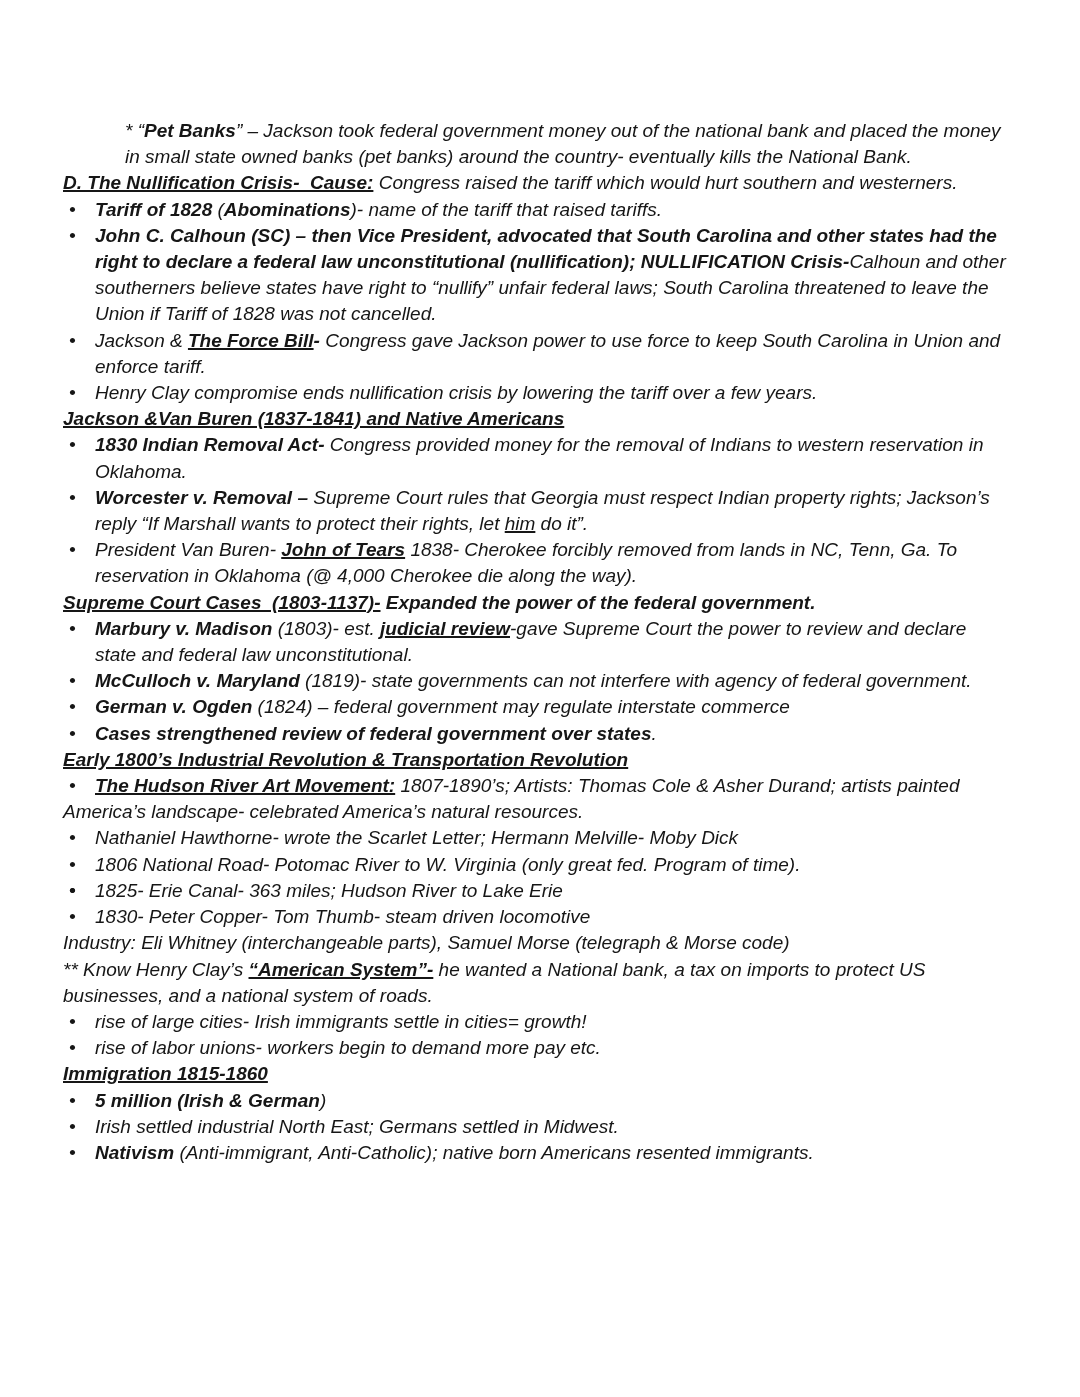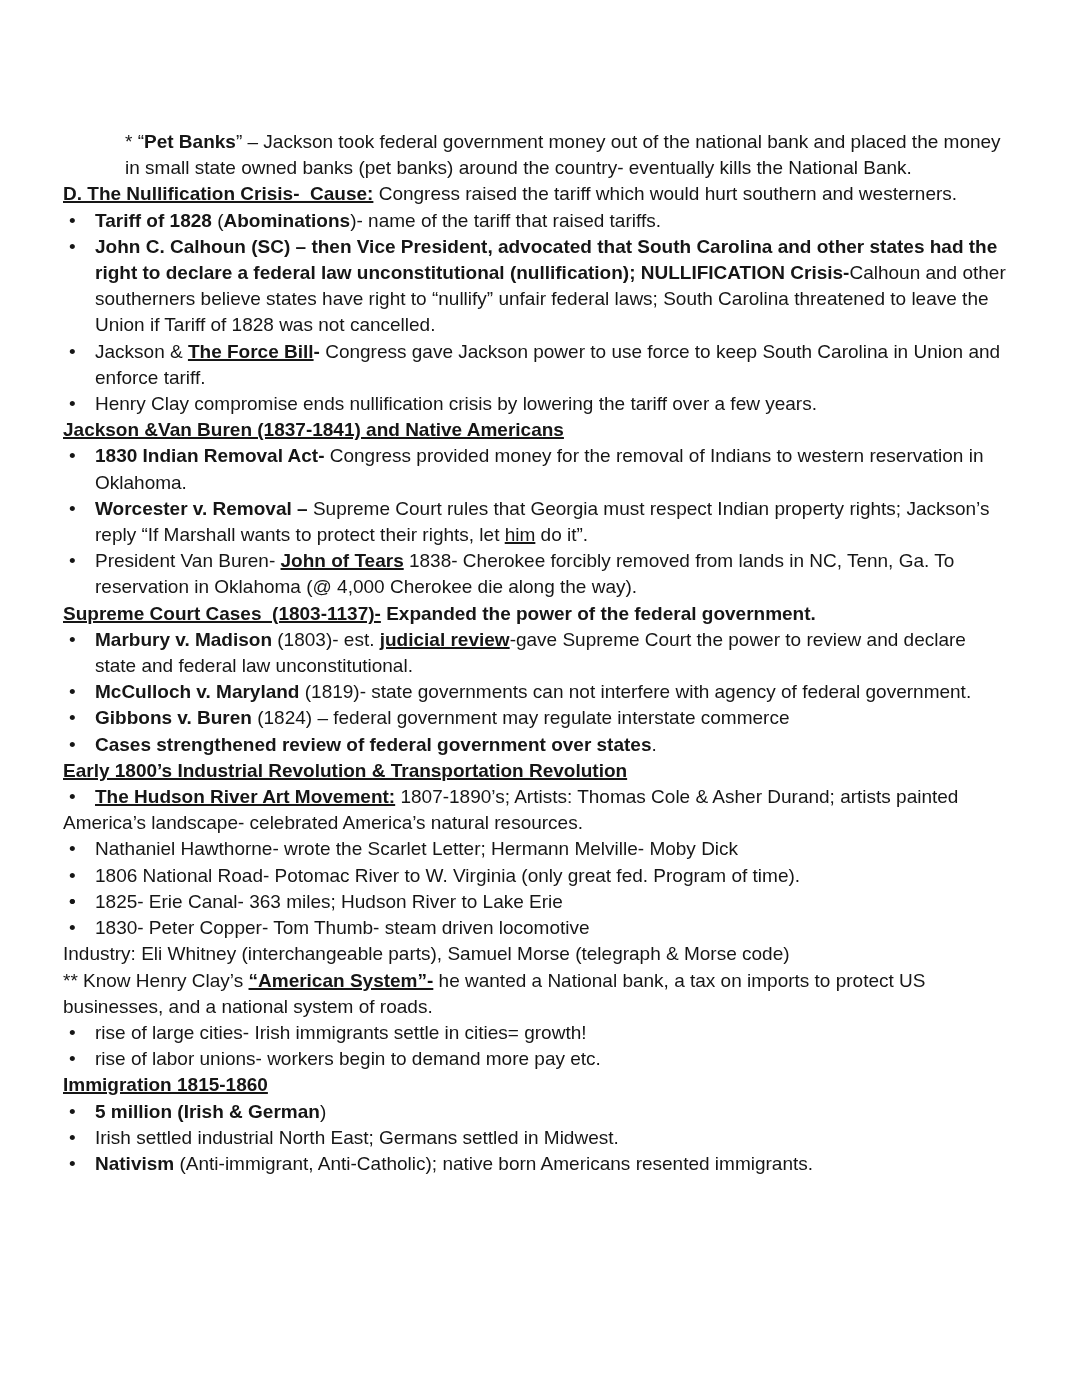--- a/index.html
+++ b/index.html
@@ -14,23 +14,24 @@
     background: #ffffff;
     box-sizing: border-box;
     overflow: hidden;
     font-family: "Liberation Sans", sans-serif;
     font-size: 19px;
     line-height: 26.2px;
     color: #161616;
   }
   .doc-body {
     position: absolute;
-    top: 129px;
+    top: 118px;
     left: 63px;
     width: 949px;
+    font-style: italic;
   }
   .block { margin: 0; }
   .indent { margin-left: 62px; }
   .bullet {
     position: relative;
     padding-left: 32px;
   }
   .bullet > .marker {
     position: absolute;
     left: 6px;
@@ -59,21 +60,21 @@
       <div class="block bullet"><span class="marker">•</span><span class="seg b">John C. Calhoun (SC) – then Vice President, advocated that South Carolina and other states had the right to declare a federal law unconstitutional (nullification); NULLIFICATION Crisis-</span><span class="seg">Calhoun and other southerners believe states have right to “nullify” unfair federal laws; South Carolina threatened to leave the Union if Tariff of 1828 was not cancelled.</span></div>
       <div class="block bullet"><span class="marker">•</span><span class="seg">Jackson &amp; </span><span class="seg b u">The Force Bill</span><span class="seg b">-</span><span class="seg"> Congress gave Jackson power to use force to keep South Carolina in Union and enforce tariff.</span></div>
       <div class="block bullet"><span class="marker">•</span><span class="seg">Henry Clay compromise ends nullification crisis by lowering the tariff over a few years.</span></div>
       <div class="block heading"><span class="seg b u">Jackson &amp;Van Buren (1837-1841) and Native Americans</span></div>
       <div class="block bullet"><span class="marker">•</span><span class="seg b">1830 Indian Removal Act-</span><span class="seg"> Congress provided money for the removal of Indians to western reservation in Oklahoma.</span></div>
       <div class="block bullet"><span class="marker">•</span><span class="seg b">Worcester v. Removal –</span><span class="seg"> Supreme Court rules that Georgia must respect Indian property rights; Jackson’s reply “If Marshall wants to protect their rights, let </span><span class="seg u">him</span><span class="seg"> do it”.</span></div>
       <div class="block bullet"><span class="marker">•</span><span class="seg">President Van Buren- </span><span class="seg b u">John of Tears</span><span class="seg"> 1838- Cherokee forcibly removed from lands in NC, Tenn, Ga. To reservation in Oklahoma (@ 4,000 Cherokee die along the way).</span></div>
       <div class="block heading"><span class="seg b u">Supreme Court Cases  (1803-1137)-</span><span class="seg b"> Expanded the power of the federal government.</span></div>
       <div class="block bullet"><span class="marker">•</span><span class="seg b">Marbury v. Madison</span><span class="seg"> (1803)- est. </span><span class="seg b u">judicial review</span><span class="seg">-gave Supreme Court the power to review and declare state and federal law unconstitutional.</span></div>
       <div class="block bullet"><span class="marker">•</span><span class="seg b">McCulloch v. Maryland</span><span class="seg"> (1819)- state governments can not interfere with agency of federal government.</span></div>
-      <div class="block bullet"><span class="marker">•</span><span class="seg b">Gibbons v. Buren</span><span class="seg"> (1824) – federal government may regulate interstate commerce</span></div>
+      <div class="block bullet"><span class="marker">•</span><span class="seg b">German v. Ogden</span><span class="seg"> (1824) – federal government may regulate interstate commerce</span></div>
       <div class="block bullet"><span class="marker">•</span><span class="seg b">Cases strengthened review of federal government over states</span><span class="seg">.</span></div>
       <div class="block heading"><span class="seg b u">Early 1800’s Industrial Revolution &amp; Transportation Revolution</span></div>
       <div class="block bullet-flush"><span class="marker">•</span><span class="seg b u">The Hudson River Art Movement:</span><span class="seg"> 1807-1890’s; Artists: Thomas Cole &amp; Asher Durand; artists painted America’s landscape- celebrated America’s natural resources.</span></div>
       <div class="block bullet"><span class="marker">•</span><span class="seg">Nathaniel Hawthorne- wrote the Scarlet Letter; Hermann Melville- Moby Dick</span></div>
       <div class="block bullet"><span class="marker">•</span><span class="seg">1806 National Road- Potomac River to W. Virginia (only great fed. Program of time).</span></div>
       <div class="block bullet"><span class="marker">•</span></div>
       <div class="block bullet"><span class="marker">•</span><span class="seg">1825- Erie Canal- 363 miles; Hudson River to Lake Erie</span></div>
       <div class="block bullet"><span class="marker">•</span><span class="seg">1830- Peter Copper- Tom Thumb- steam driven locomotive</span></div>
       <div class="block para"><span class="seg">Industry: Eli Whitney (interchangeable parts), Samuel Morse (telegraph &amp; Morse code)</span></div>
       <div class="block para"><span class="seg">** Know Henry Clay’s </span><span class="seg b u">“American System”-</span><span class="seg"> he wanted a National bank, a tax on imports to protect US businesses, and a national system of roads.</span></div>

